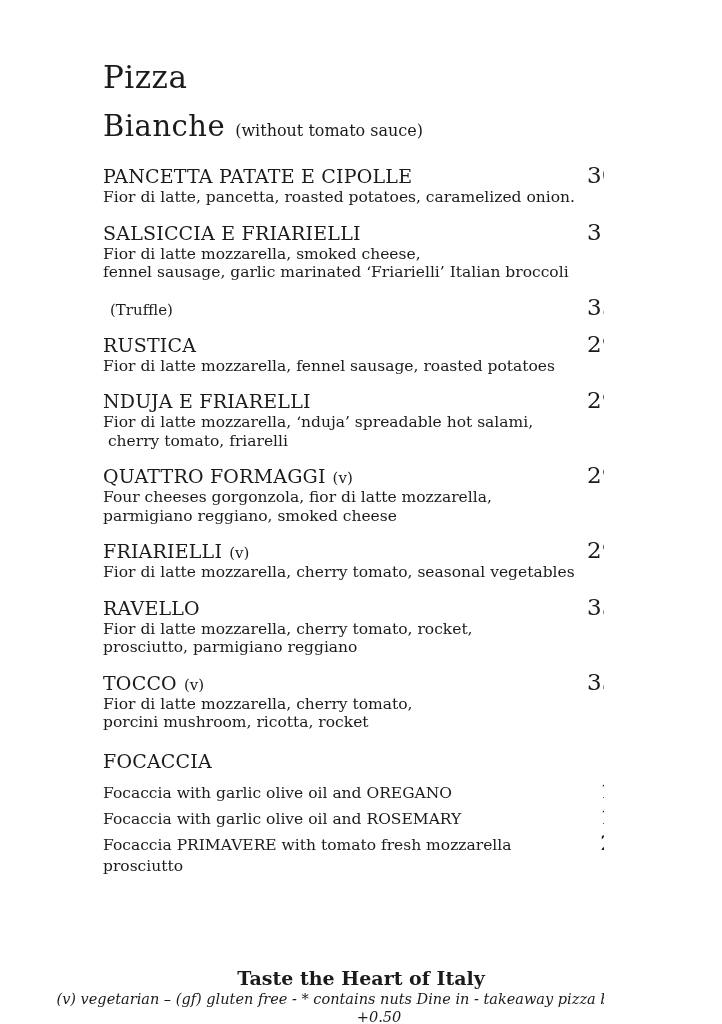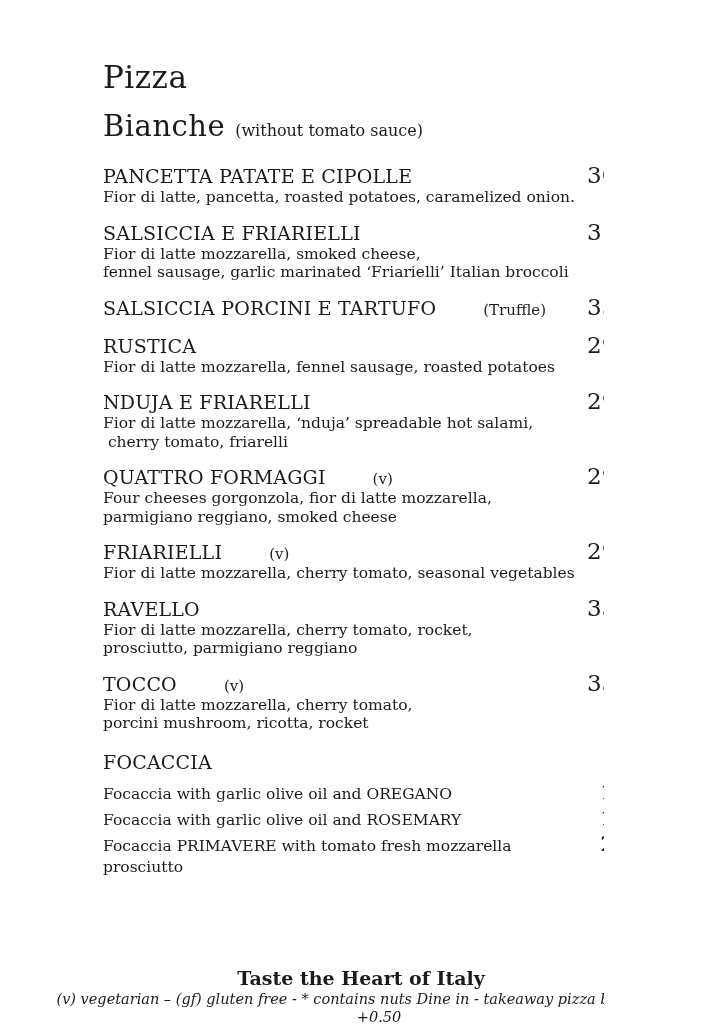--- a/index.html
+++ b/index.html
@@ -47,21 +47,20 @@
   }
   .items {
     margin-top: 20px;
   }
   .item {
     margin-bottom: 14px;
   }
   .item-head {
     display: flex;
     align-items: baseline;
-    gap: 40px;
   }
   .item-name {
     font-size: 19px;
     line-height: 23px;
     letter-spacing: 0.2px;
   }
   .item-tag {
     font-size: 15px;
     margin-left: 7px;
   }
@@ -143,21 +142,20 @@
         <div class="item">
           <div class="item-head">
             <span class="item-name">SALSICCIA E FRIARIELLI</span>
             <span class="item-price">31</span>
           </div>
           <div class="item-desc">Fior di latte mozzarella, smoked cheese,</div>
           <div class="item-desc">fennel sausage, garlic marinated ‘Friarielli’ Italian broccoli</div>
         </div>
         <div class="item">
           <div class="item-head">
-            <span class="item-name">SALSICCIA PORCINI E TARTUFO</span>
             <span class="item-tag">(Truffle)</span>
             <span class="item-price">35</span>
           </div>
         </div>
         <div class="item">
           <div class="item-head">
             <span class="item-name">RUSTICA</span>
             <span class="item-price">29</span>
           </div>
           <div class="item-desc">Fior di latte mozzarella, fennel sausage, roasted potatoes</div>

